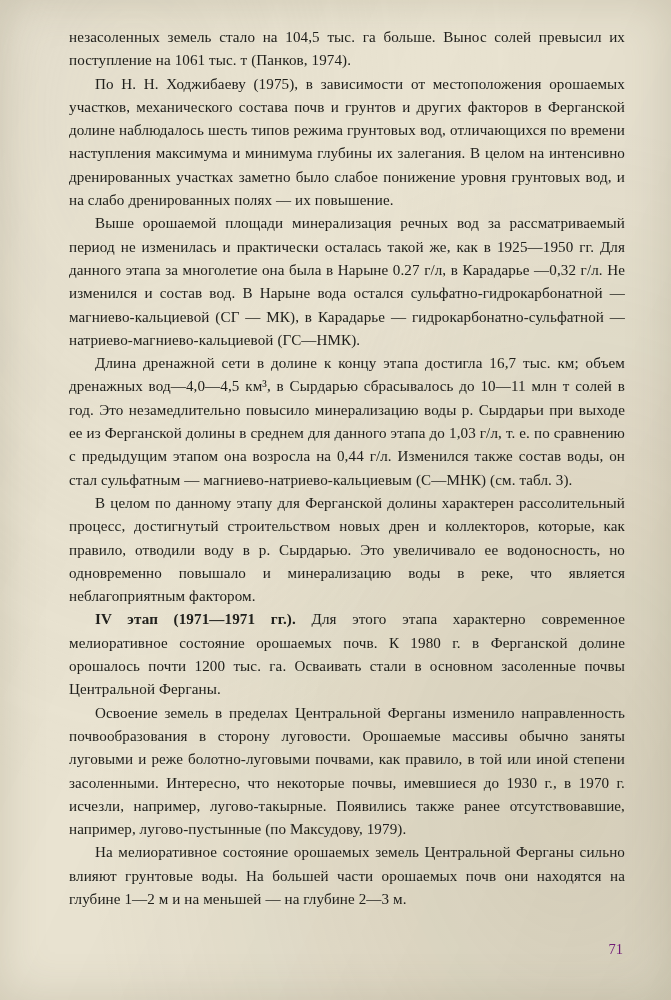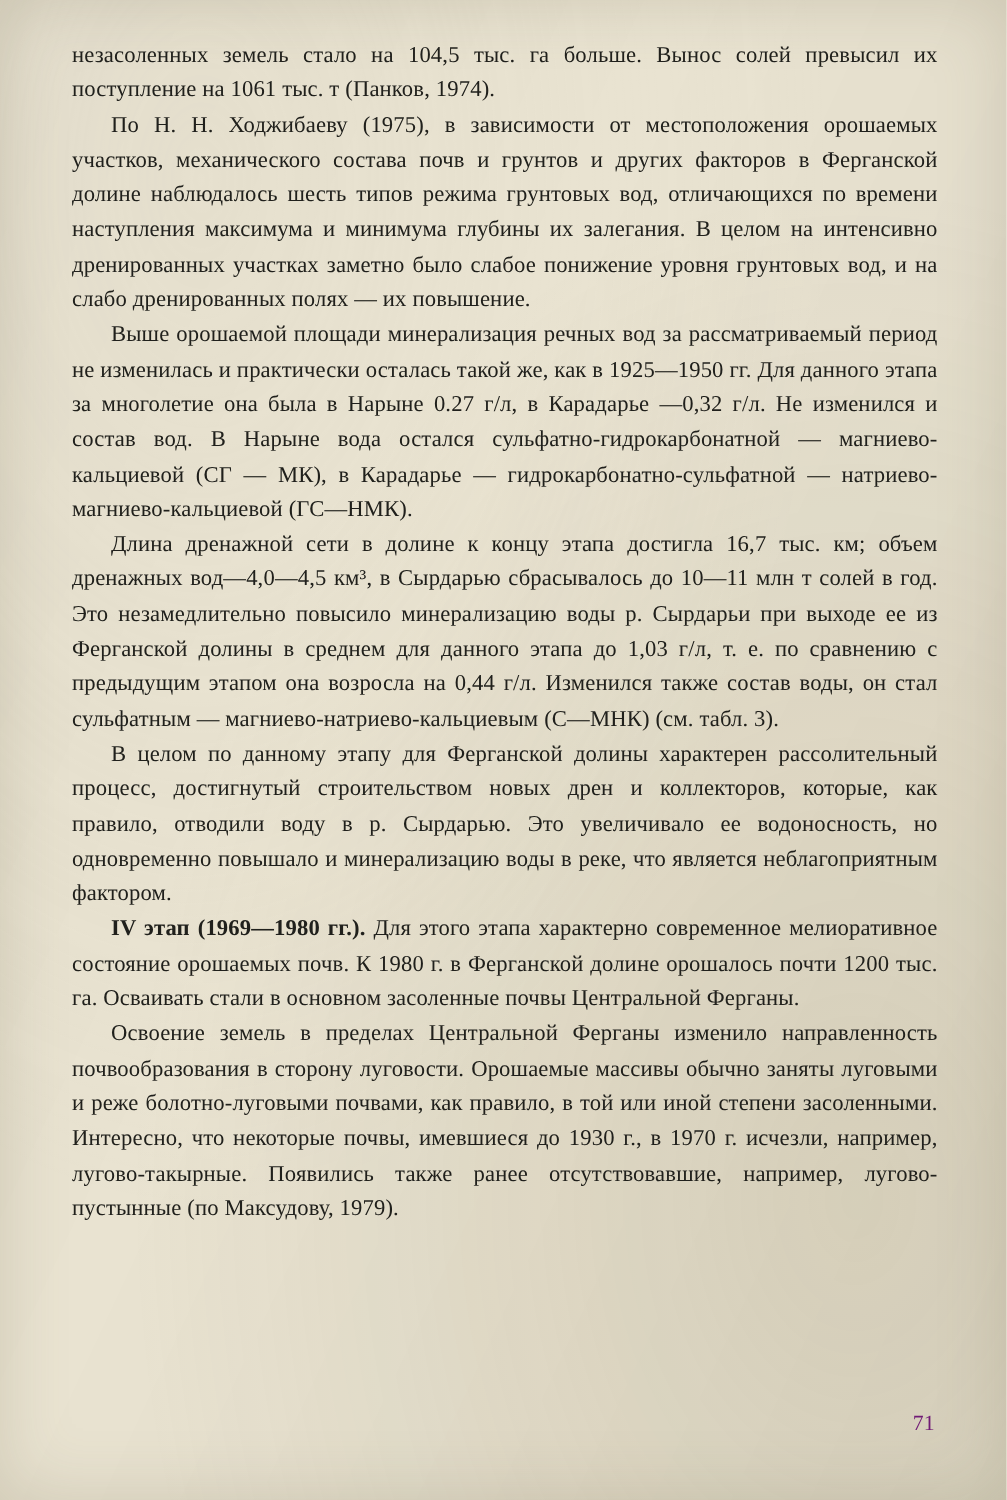--- a/index.html
+++ b/index.html
@@ -12,21 +12,21 @@
     background: #e8e2d0;
     font-family: "Liberation Serif", serif;
     overflow: hidden;
   }
   .page {
     position: relative;
     width: 671px;
     height: 1000px;
     background: #e9e3d1;
     box-sizing: border-box;
-    padding: 26px 46px 20px 48px;
+    padding: 26px 46px 20px 69px;
   }
   
   .page::before {
     content: "";
     position: absolute;
     inset: 0;
     pointer-events: none;
     background:
       radial-gradient(ellipse at 20% 12%, rgba(255,255,255,0.30), rgba(255,255,255,0) 55%),
       radial-gradient(ellipse at 85% 80%, rgba(168,156,120,0.18), rgba(0,0,0,0) 60%),
@@ -78,18 +78,19 @@
 
 <div class="page">
   <div class="edge-shade"></div>
 
   <div class="body-text">
     <p class="noindent">незасоленных земель стало на 104,5 тыс. га больше. Вынос солей превысил их поступление на 1061 тыс. т (Панков, 1974).</p>
     <p>По Н. Н. Ходжибаеву (1975), в зависимости от местоположения орошаемых участков, механического состава почв и грунтов и других факторов в Ферганской долине наблюдалось шесть типов режима грунтовых вод, отличающихся по времени наступления максимума и минимума глубины их залегания. В целом на интенсивно дренированных участках заметно было слабое понижение уровня грунтовых вод, и на слабо дренированных полях — их повышение.</p>
     <p>Выше орошаемой площади минерализация речных вод за рассматриваемый период не изменилась и практически осталась такой же, как в 1925—1950 гг. Для данного этапа за многолетие она была в Нарыне 0.27 г/л, в Карадарье —0,32 г/л. Не изменился и состав вод. В Нарыне вода остался сульфатно-гидрокарбонатной — магниево-кальциевой (СГ — МК), в Карадарье — гидрокарбонатно-сульфатной — натриево-магниево-кальциевой (ГС—НМК).</p>
     <p>Длина дренажной сети в  долине к  концу этапа достигла 16,7 тыс. км; объем дренажных вод—4,0—4,5 км³, в Сырдарью сбрасывалось до 10—11 млн т солей в год. Это незамедлительно повысило минерализацию воды р. Сырдарьи при выходе ее из Ферганской долины в среднем для данного этапа до 1,03 г/л, т. е. по сравнению с предыдущим этапом  она возросла на 0,44 г/л. Изменился также состав воды, он стал сульфатным — магниево-натриево-кальциевым (С—МНК) (см. табл. 3).</p>
     <p>В целом по данному этапу для Ферганской долины характерен рассолительный процесс, достигнутый строительством новых дрен и коллекторов, которые, как правило, отводили воду в р. Сырдарью. Это увеличивало ее водоносность, но одновременно повышало и минерализацию воды в реке, что является неблагоприятным фактором.</p>
-    <p><span class="heading-run">IV этап (1969—1980 гг.).</span><span> Для этого этапа характерно современное мелиоративное состояние орошаемых почв. К 1980 г. в Ферганской долине орошалось почти 1200 тыс. га. Осваивать стали в основном засоленные почвы Центральной Ферганы.</span></p>
+    <p><span class="heading-run">IV этап (1971—1971 гг.).</span><span> Для этого этапа характерно современное мелиоративное состояние орошаемых почв. К 1980 г. в Ферганской долине орошалось почти 1200 тыс. га. Осваивать стали в основном засоленные почвы Центральной Ферганы.</span></p>
     <p>Освоение земель в пределах Центральной Ферганы изменило направленность почвообразования в сторону луговости. Орошаемые массивы обычно заняты луговыми и реже болотно-луговыми почвами, как правило, в той или иной  степени засоленными. Интересно, что некоторые почвы, имевшиеся до 1930 г., в 1970 г. исчезли, например, лугово-такырные.  Появились также ранее отсутствовавшие, например, лугово-пустынные  (по Максудову, 1979).</p>
+    <p>На мелиоративное состояние орошаемых земель Центральной Ферганы сильно влияют грунтовые воды. На большей части орошаемых почв они находятся на глубине  1—2 м и на меньшей — на глубине 2—3 м.</p>
   </div>
 
   <div class="page-number">71</div>
 </div>
 
 </body></html>

